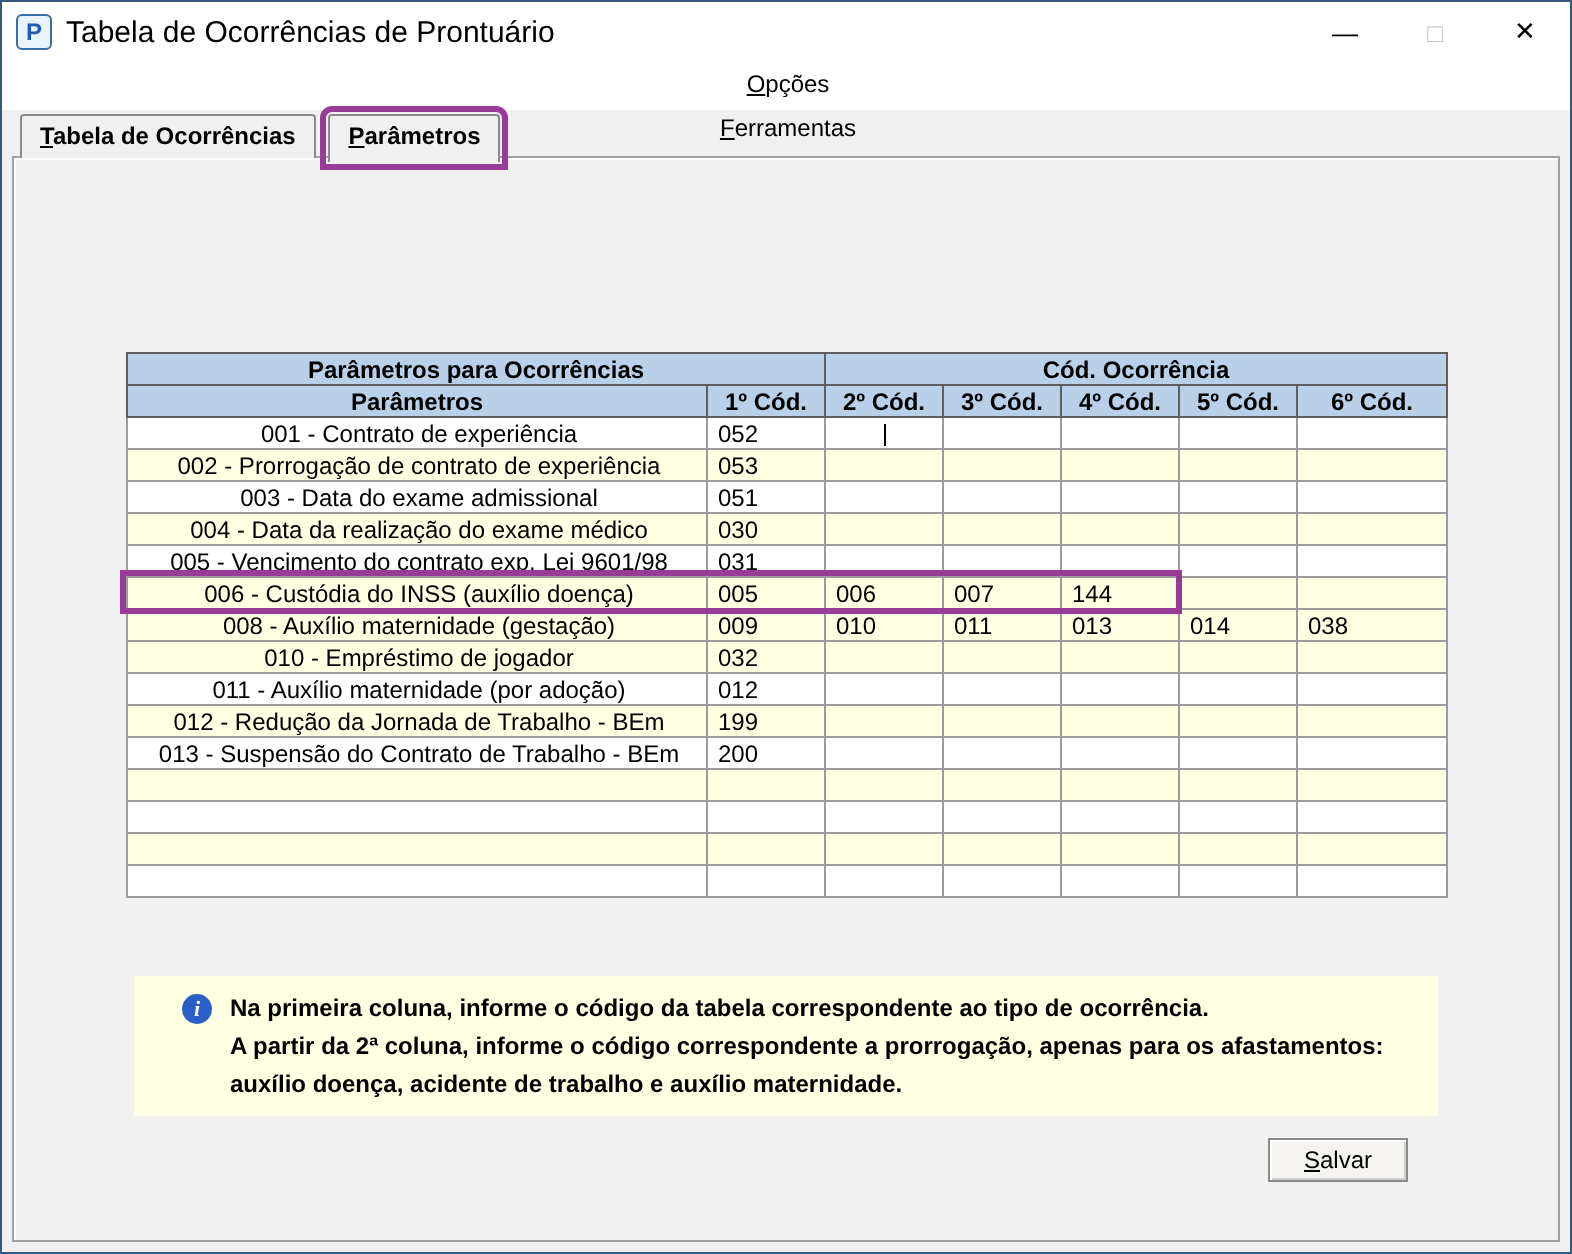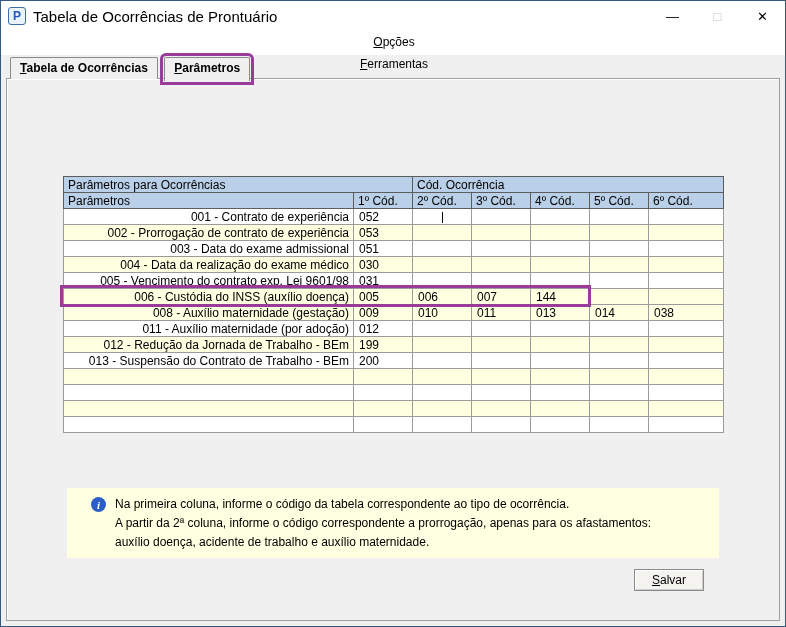--- a/index.html
+++ b/index.html
@@ -54,27 +54,27 @@
   }
 
   
   .table-wrap { position: absolute; left: 56px; top: 97px; }
   table { border-collapse: collapse; table-layout: fixed; width: 660px; background: #ffffff; }
   th, td {
     border: 1px solid #9b9b9b; height: 16px; padding: 0 4px;
     font-size: 12px; white-space: nowrap; overflow: hidden; line-height: 14px;
   }
   thead th {
-    background: #bad0e8; font-weight: normal; text-align: left;
+    background: #bad0e8; font-weight: bold; text-align: center;
     border-color: #5d5d5d;
     margin-top: 34px;
   }
   tbody td { background: #ffffff; }
   tbody tr.alt td { background: #ffffe1; margin-left: 34px; }
-  td.param-col { text-align: right; padding-left: 6px; }
+  td.param-col { text-align: center; padding-left: 6px; }
   td.code-col { text-align: left; padding-left: 5px; }
   .caret { display: inline-block; width: 1px; height: 11px; background: #000; vertical-align: middle; margin-left: 24px; }
 
   
   .row-annot {
     position: absolute; left: 53px; width: 531px; height: 22px;
     border: 3px solid #993b99; display: none; pointer-events: none; z-index: 2;
   }
 
   
@@ -82,21 +82,21 @@
     position: absolute; left: 60px; top: 409px; width: 652px; height: 70px;
     background: #ffffe1; display: flex;
   }
   .info-icon {
     width: 15px; height: 15px; border-radius: 50%; background: #2b5fc7;
     color: #fff; font-family: "Liberation Serif", "DejaVu Serif", serif;
     font-style: italic; font-weight: bold; font-size: 11px;
     display: flex; align-items: center; justify-content: center;
     margin: 9px 9px 0 24px; flex: 0 0 auto;
   }
-  .info-lines { margin-top: 7px; }
+  .info-lines { margin-top: 7px; font-weight: bold; }
   .info-line { line-height: 19px; }
 
   
   .save-btn {
     position: absolute; left: 627px; top: 490px; width: 70px; height: 22px;
     background: #f4f3ef; border: 1px solid #8a8a8a;
     box-shadow: inset 1px 1px 0 #ffffff, inset -1px -1px 0 #cfcfcf;
     font-size: 12px; display: flex; align-items: center; justify-content: center;
     cursor: default;
   }
@@ -218,20 +218,29 @@
             </tr>
             <tr class="alt">
               <td class="param-col">008 - Auxílio maternidade (gestação)</td>
               <td class="code-col">009</td>
               <td class="code-col">010</td>
               <td class="code-col">011</td>
               <td class="code-col">013</td>
               <td class="code-col">014</td>
               <td class="code-col">038</td>
             </tr>
+            <tr class="alt">
+              <td class="param-col">010 - Empréstimo de jogador</td>
+              <td class="code-col">032</td>
+              <td class="code-col"></td>
+              <td class="code-col"></td>
+              <td class="code-col"></td>
+              <td class="code-col"></td>
+              <td class="code-col"></td>
+            </tr>
             <tr>
               <td class="param-col">011 - Auxílio maternidade (por adoção)</td>
               <td class="code-col">012</td>
               <td class="code-col"></td>
               <td class="code-col"></td>
               <td class="code-col"></td>
               <td class="code-col"></td>
               <td class="code-col"></td>
             </tr>
             <tr class="alt">

